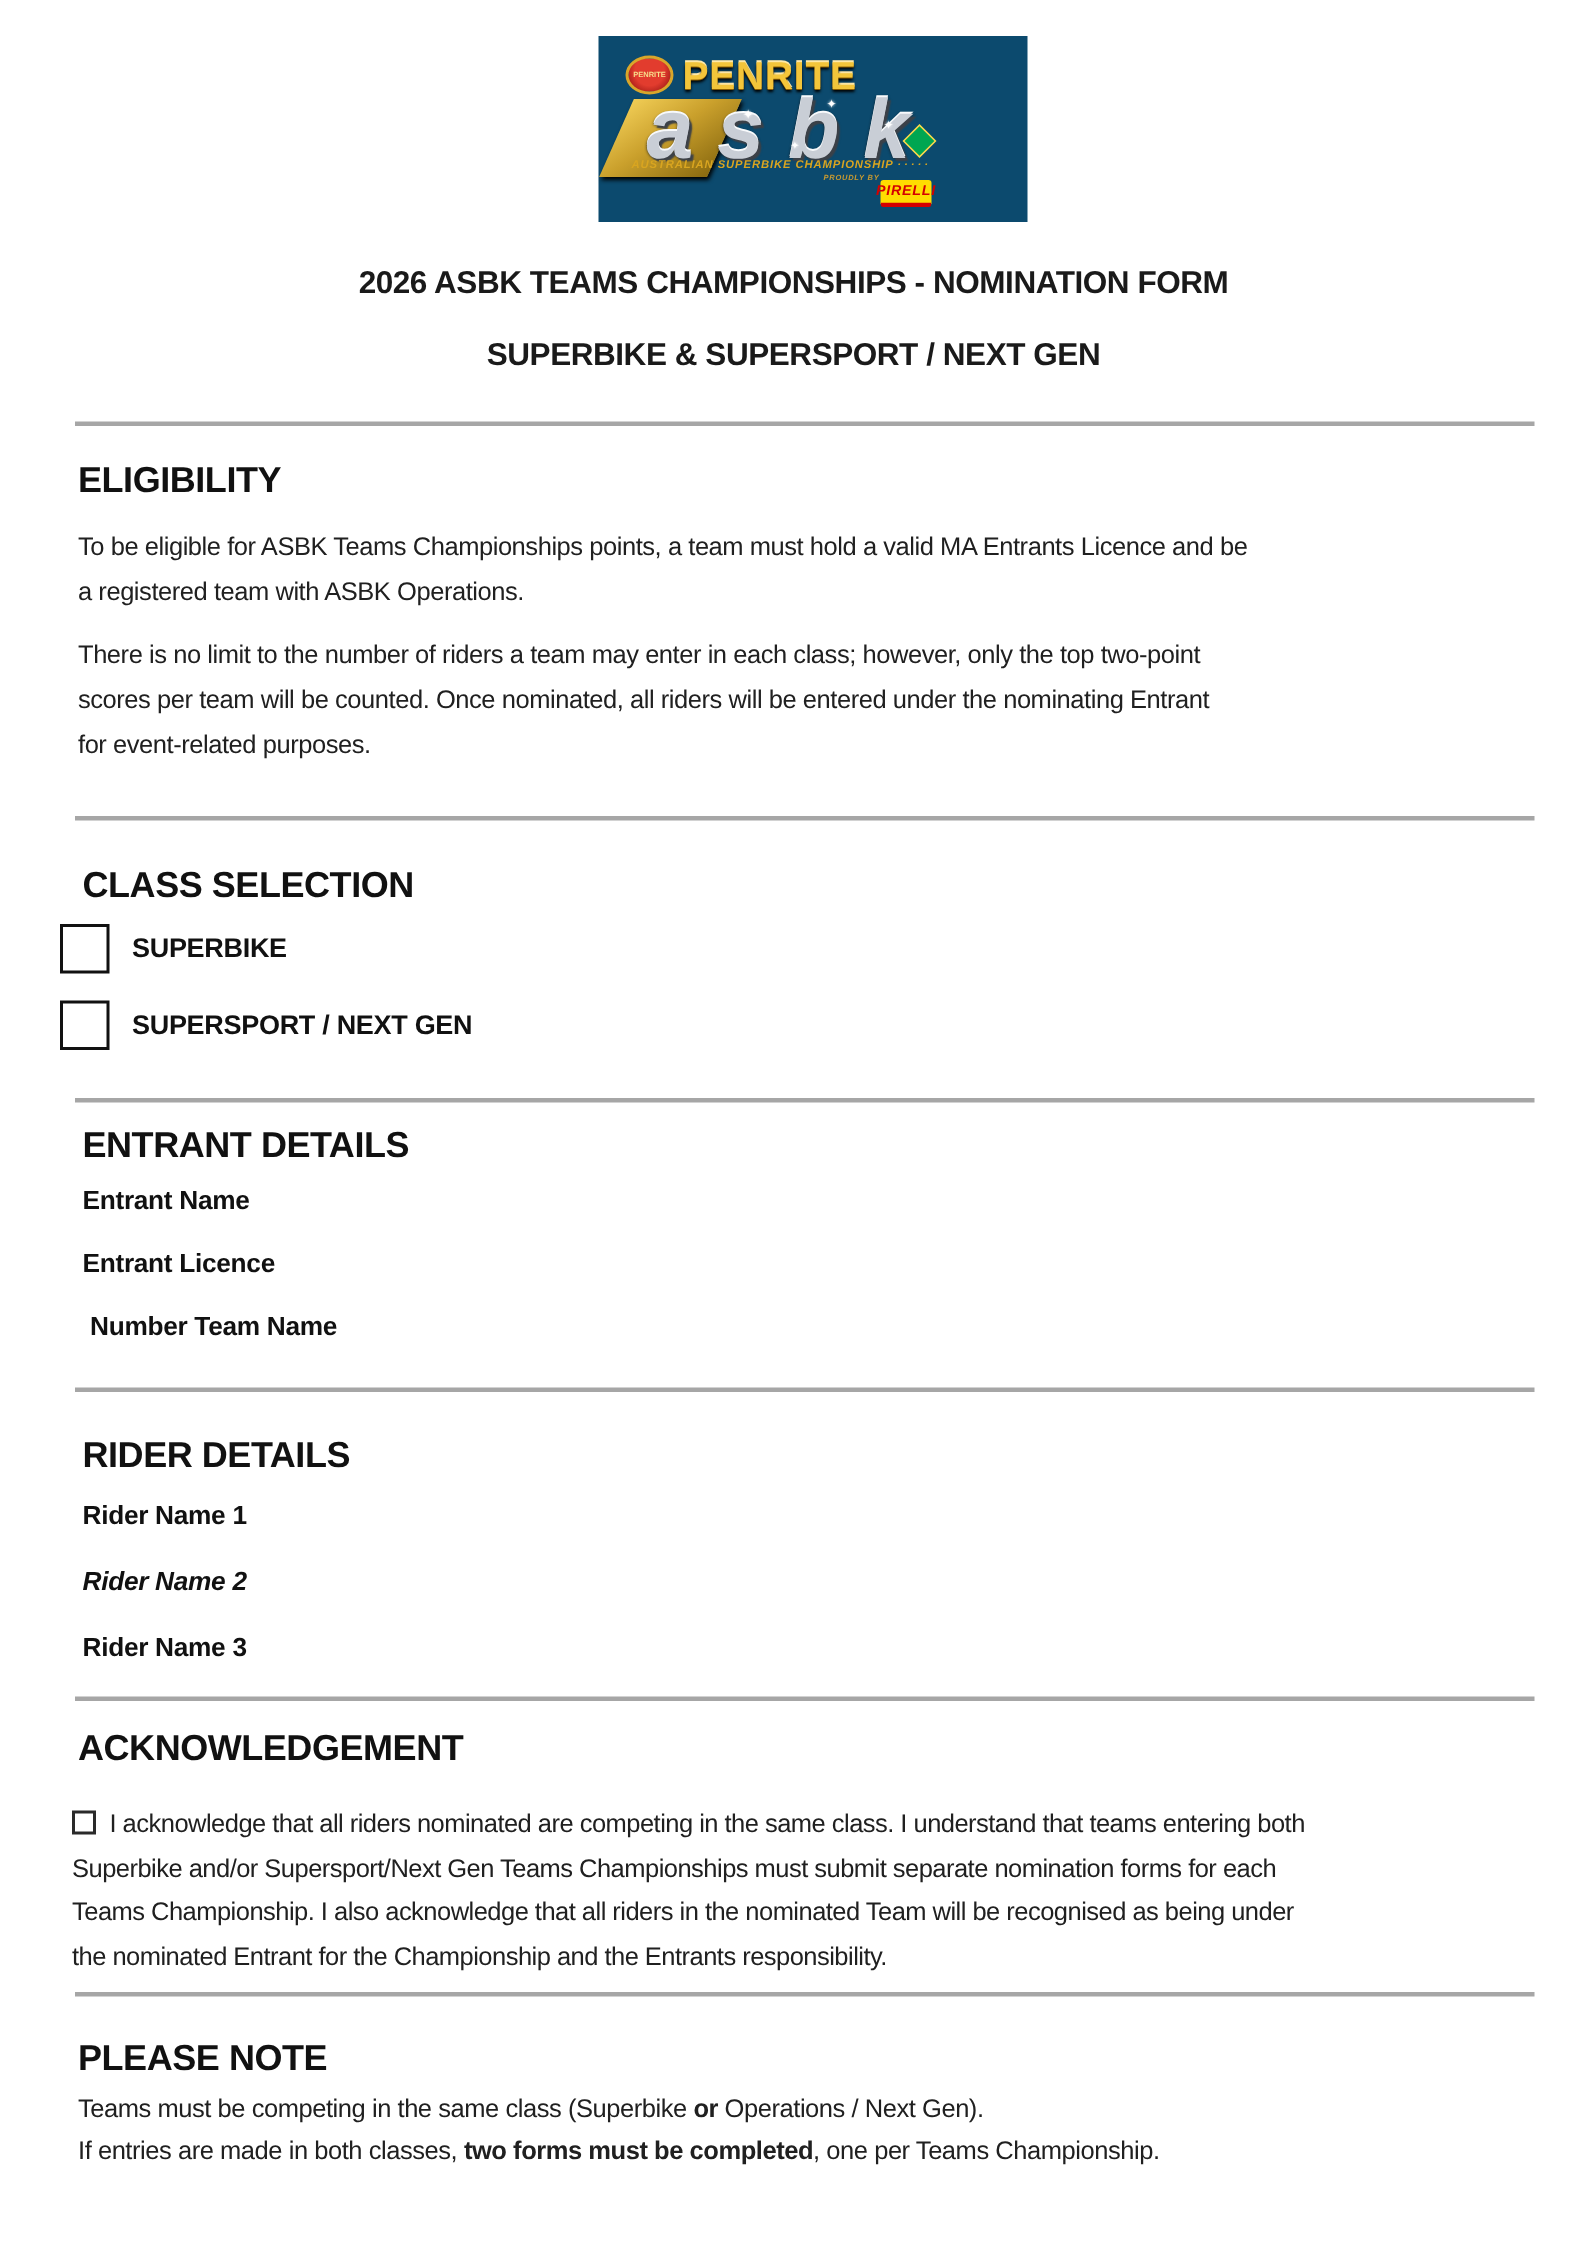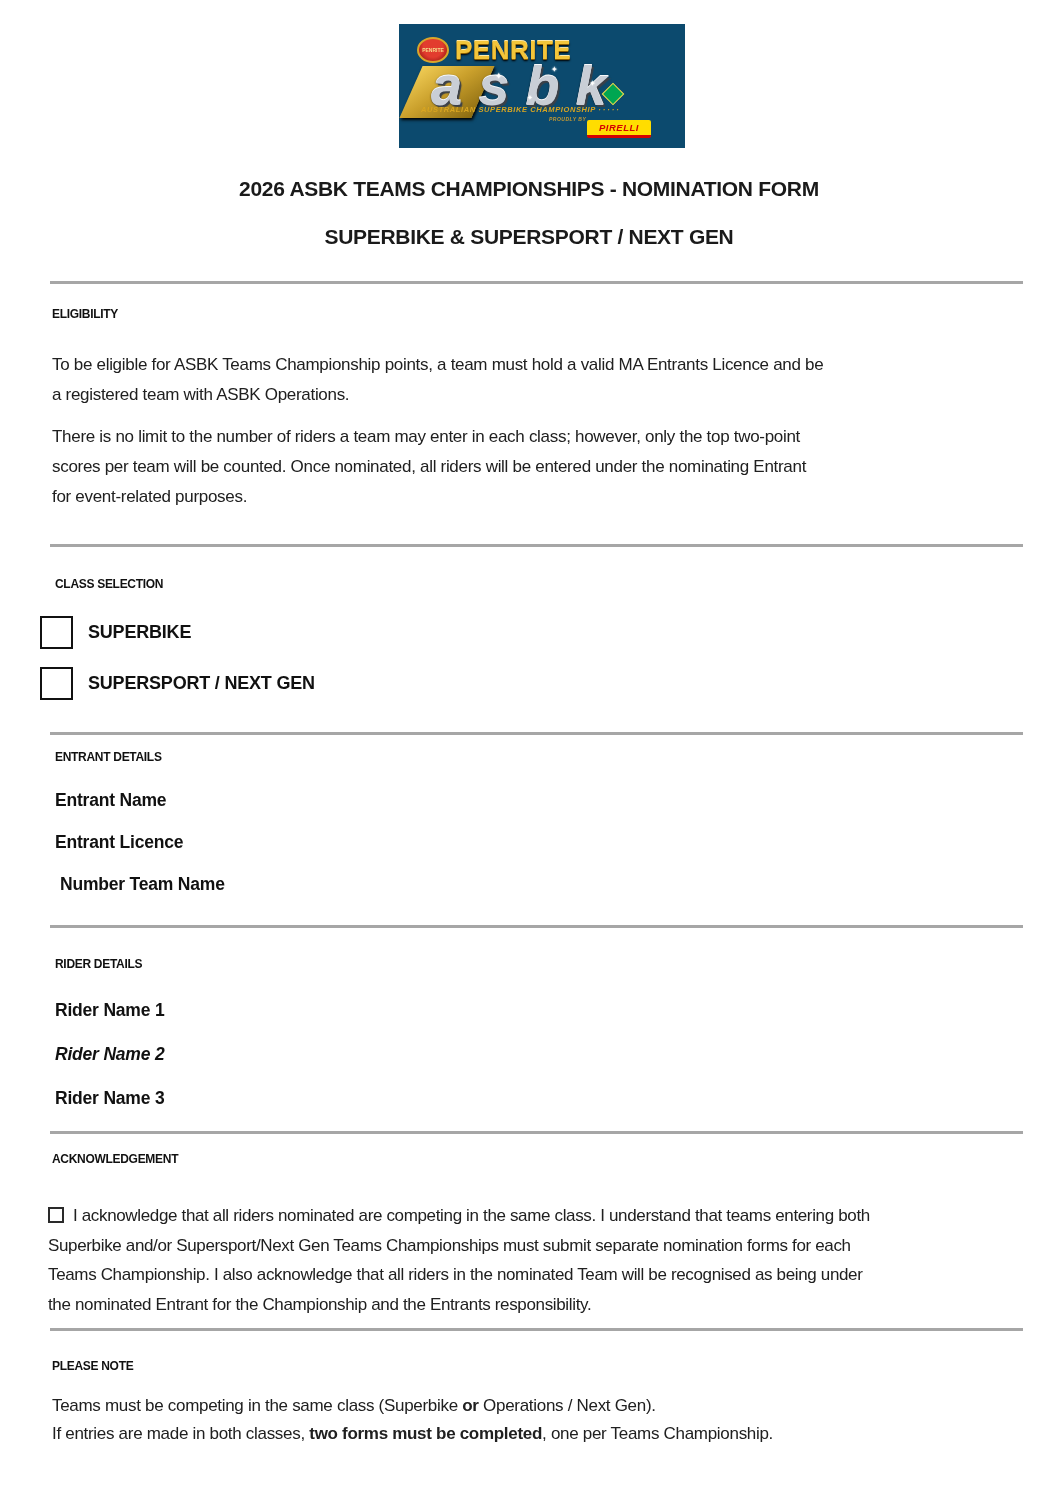--- a/index.html
+++ b/index.html
@@ -44,41 +44,41 @@
   .logo-tagline {
     position:absolute; left:22px; top:81px; font-size:7.5px; font-weight:bold; font-style:italic;
     color:#d9a520; letter-spacing:0.6px; white-space:nowrap;
   }
   .tagline-dots { color:#d9a520; letter-spacing:2px; }
   .proudly-by {
     position:absolute; left:150px; top:92px; font-size:5px; font-weight:bold; font-style:italic;
     color:#c89a30; letter-spacing:0.5px;
   }
   .pirelli-badge {
-    position:absolute; left:188px; top:96px; width:64px; height:18px; background:#ffdd00;
+    position:absolute; left:188px; top:96px; width:34px; height:18px; background:#ffdd00;
     border-radius:2px; display:flex; align-items:center; justify-content:center;
     border-bottom:3px solid #d40000;
   }
   .pirelli-badge span { font-size:9.5px; font-weight:800; font-style:italic; color:#d40000; letter-spacing:0.5px; line-height:1; }
 
   
   .doc-title, .doc-subtitle {
     position:absolute; left:0; width:100%; text-align:center;
     font-size:21px; font-weight:bold; letter-spacing:-0.3px; color:#1a1a1a;
   }
   .doc-title { top:177px; }
   .doc-subtitle { top:225px; }
 
   
   .hr { position:absolute; left:50px; width:973px; height:3px; background:#a6a6a6; }
   .hr-1 { top:281px; } .hr-2 { top:544px; } .hr-3 { top:732px; }
   .hr-4 { top:925px; } .hr-5 { top:1131px; } .hr-6 { top:1328px; }
 
   .section-heading {
-    position:absolute; left:52px; font-size:12px; font-weight:bold;
+    position:absolute; left:52px; font-size:24px; font-weight:bold;
     letter-spacing:-0.3px; color:#111; white-space:nowrap;
   }
   .h-eligibility { top:307px; }
   .h-class { top:577px; left:55px; }
   .h-entrant { top:750px; left:55px; }
   .h-rider { top:957px; left:55px; }
   .h-ack { top:1152px; }
   .h-note { top:1359px; }
 
   .body-text {
@@ -148,21 +148,21 @@
   <div class="doc-subtitle">SUPERBIKE &amp; SUPERSPORT / NEXT GEN</div>
 
   <div class="hr hr-1"></div>
   <div class="hr hr-2"></div>
   <div class="hr hr-3"></div>
   <div class="hr hr-4"></div>
   <div class="hr hr-5"></div>
   <div class="hr hr-6"></div>
 
   <div class="section-heading h-eligibility">ELIGIBILITY</div>
-  <div class="body-text para-1">To be eligible for ASBK Teams Championship points, a team must hold a valid MA Entrants Licence and be
+  <div class="body-text para-1">To be eligible for ASBK Teams Championships points, a team must hold a valid MA Entrants Licence and be
 a registered team with ASBK Operations.</div>
   <div class="body-text para-2">There is no limit to the number of riders a team may enter in each class; however, only the top two-point
 scores per team will be counted. Once nominated, all riders will be entered under the nominating Entrant
 for event-related purposes.</div>
 
   <div class="section-heading h-class">CLASS SELECTION</div>
   <div class="checkbox-row cb-row-1">
     <span class="checkbox"></span>
     <span class="checkbox-label">SUPERBIKE</span>
   </div>

